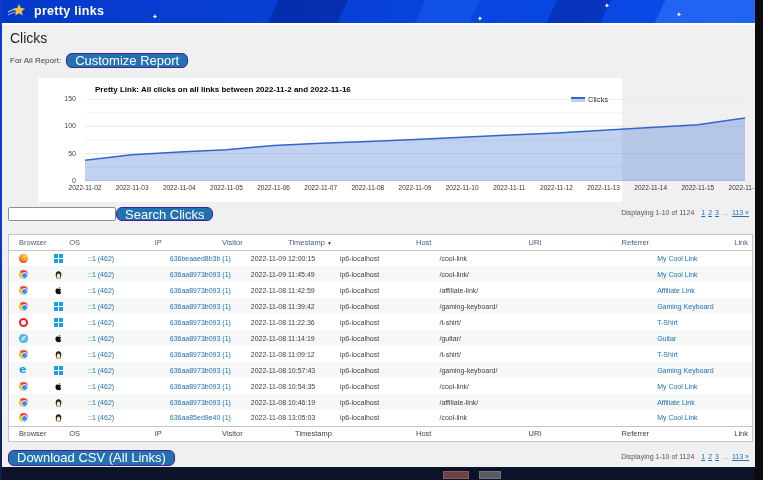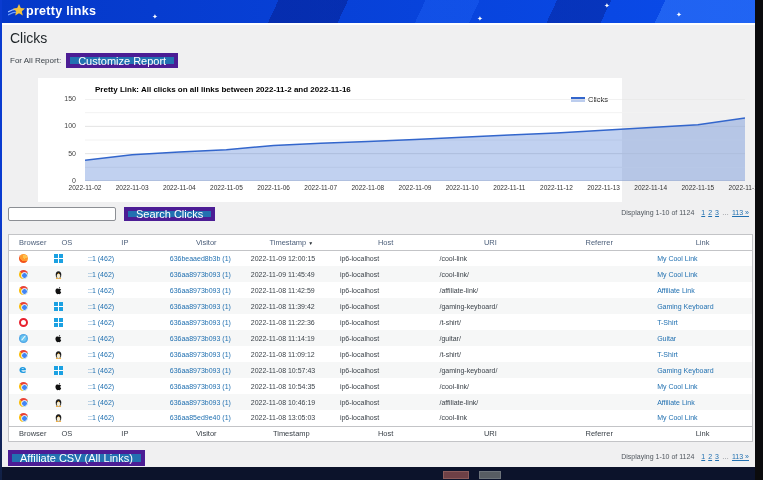--- a/index.html
+++ b/index.html
@@ -7,60 +7,60 @@
   .screen { position:relative; width:763px; height:480px; background:#f0f0f1; overflow:hidden; }
 
   
   .topbar { position:absolute; left:0; top:0; right:0; height:23px;
     background:
       linear-gradient(115deg, transparent 0 36%, rgba(4,24,130,.45) 36% 45%, transparent 45% 55%,
         rgba(40,110,255,.30) 55% 62%, transparent 62% 72%, rgba(4,24,130,.40) 72% 79%,
         transparent 79% 86%, rgba(60,130,255,.45) 86%),
       linear-gradient(90deg,#0538c8,#0a4ceb);
     box-shadow: 0 2px 0 #ffffff; }
-  .logo { position:absolute; left:8px; top:3px; display:flex; align-items:center; gap:0; }
+  .logo { position:absolute; left:8px; top:3px; display:flex; align-items:center; gap:8px; }
   .logo-text { color:#fff; font-size:12.5px; font-weight:600; letter-spacing:.3px; }
   .sparkle { position:absolute; color:#fff; font-size:7px; line-height:7px; }
 
   
   .page-title { position:absolute; left:10px; top:30px; font-size:14px; font-weight:500; color:#1d2327; }
   .filter-row { position:absolute; left:10px; top:53px; display:flex; align-items:center; gap:5px; }
   .filter-label { font-size:8px; color:#3c434a; }
   .btn { display:inline-flex; align-items:center; justify-content:center; background:#2271b1; color:#fff;
-         border:4px solid #4c1d95; border-radius:0; font-size:11px; height:15px; padding:0 8px; cursor:pointer;
+         border:1px solid #4c1d95; border-radius:6px; font-size:13px; height:15px; padding:0 8px; cursor:pointer;
          font-family:"Liberation Sans", sans-serif; }
 
   
   .chart-card { position:absolute; left:38px; top:78px; width:584px; height:124px; background:#fff; }
   .chart-title { position:absolute; left:57px; top:7px; font-size:8px; font-weight:bold; color:#000; }
   .chart-plot { position:absolute; left:47px; top:21px; width:660px; height:82px; }
   .ylabels { position:absolute; left:0; top:21px; width:42px; height:82px; }
   .ylabel { position:absolute; right:4px; font-size:7px; color:#444; }
   .xlabels { position:absolute; left:47px; top:106px; width:660px; height:10px; }
   .xlabel { position:absolute; transform:translateX(-50%); font-size:6.5px; color:#333; white-space:nowrap; }
   .legend { position:absolute; right:14px; top:17px; display:flex; align-items:center; gap:3px; }
   .legend-swatch { width:14px; height:5px; background:#bccdee; border-top:2px solid #3366cc; }
   .legend-label { font-size:7.5px; color:#222; }
 
   
   .tablenav-top { position:absolute; left:8px; top:207px; width:745px; height:16px; }
-  .search-box { display:flex; gap:8px; align-items:center; }
+  .search-box { display:flex; gap:0; align-items:center; }
   .search-input { width:108px; height:14px; border:1px solid #8c8f94; border-radius:2px; background:#fff;
                   font-size:7px; padding:0 3px; }
   .pagination { position:absolute; right:4px; top:2px; font-size:7px; color:#50575e; white-space:nowrap; }
   .pagination .disp { margin-right:4px; }
   .page-num { color:#2271b1; text-decoration:underline; margin-left:3px; cursor:pointer; }
   .ellipsis { margin-left:3px; color:#787c82; }
   .tablenav-bottom { position:absolute; left:8px; top:448px; width:745px; height:18px; }
   .tablenav-bottom .pagination { top:5px; }
 
   
   .table-wrap { position:absolute; left:8px; top:234px; width:745px; background:#fff; border:1px solid #c3c4c7; }
   table { width:100%; border-collapse:collapse; table-layout:fixed; }
-  thead th, tfoot th { height:15px; font-size:7.5px; font-weight:400; text-align:center; padding:0 4px; cursor:pointer; }
+  thead th, tfoot th { height:15px; font-size:7.5px; font-weight:400; text-align:right; padding:0 4px; cursor:pointer; }
   thead th { color:#4c5f7a; border-bottom:1px solid #c3c4c7; }
   tfoot th { color:#3c434a; border-top:1px solid #c3c4c7; }
   th:first-child, td:first-child { padding-left:10px; }
   tbody td { height:16px; font-size:7px; color:#3c434a; padding:0 4px; overflow:hidden; white-space:nowrap; }
   tbody tr:nth-child(even) { background:#f6f7f7; }
   a.cell-link { color:#2271b1; text-decoration:none; cursor:pointer; }
   .sort-arrow { font-size:5px; margin-left:2px; color:#2c3338; vertical-align:middle; }
 
   
   .icon { position:relative; display:inline-block; width:9px; height:9px; vertical-align:middle; }
@@ -357,21 +357,21 @@
             <th>Host</th>
             <th>URI</th>
             <th>Referrer</th>
             <th>Link</th>
           </tr>
         </tfoot>
     </table>
   </div>
 
   <div class="tablenav-bottom">
-    <button class="btn" style="height:16px;">Affiliate CSV (All Links)</button>
+    <button class="btn" style="height:16px;">Download CSV (All Links)</button>
     <div class="pagination"><span class="disp">Displaying 1-10 of 1124</span><a class="page-num">1</a><a class="page-num">2</a><a class="page-num">3</a><span class="ellipsis">…</span><a class="page-num">113 »</a></div>
   </div>
 
   <div class="bottom-strip">
     <span class="taskbar-item-a"></span>
     <span class="taskbar-item-b"></span>
   </div>
   <div class="left-edge"></div>
   <div class="right-edge"></div>
 

